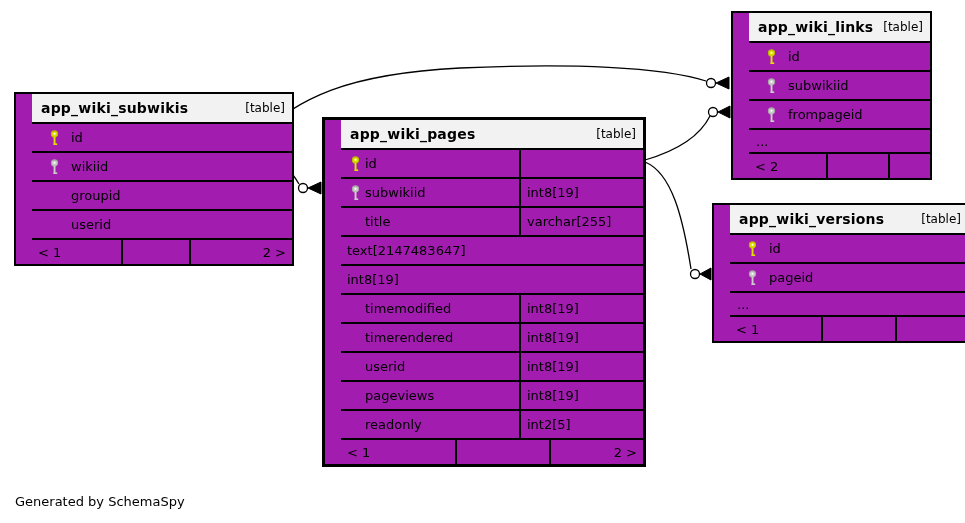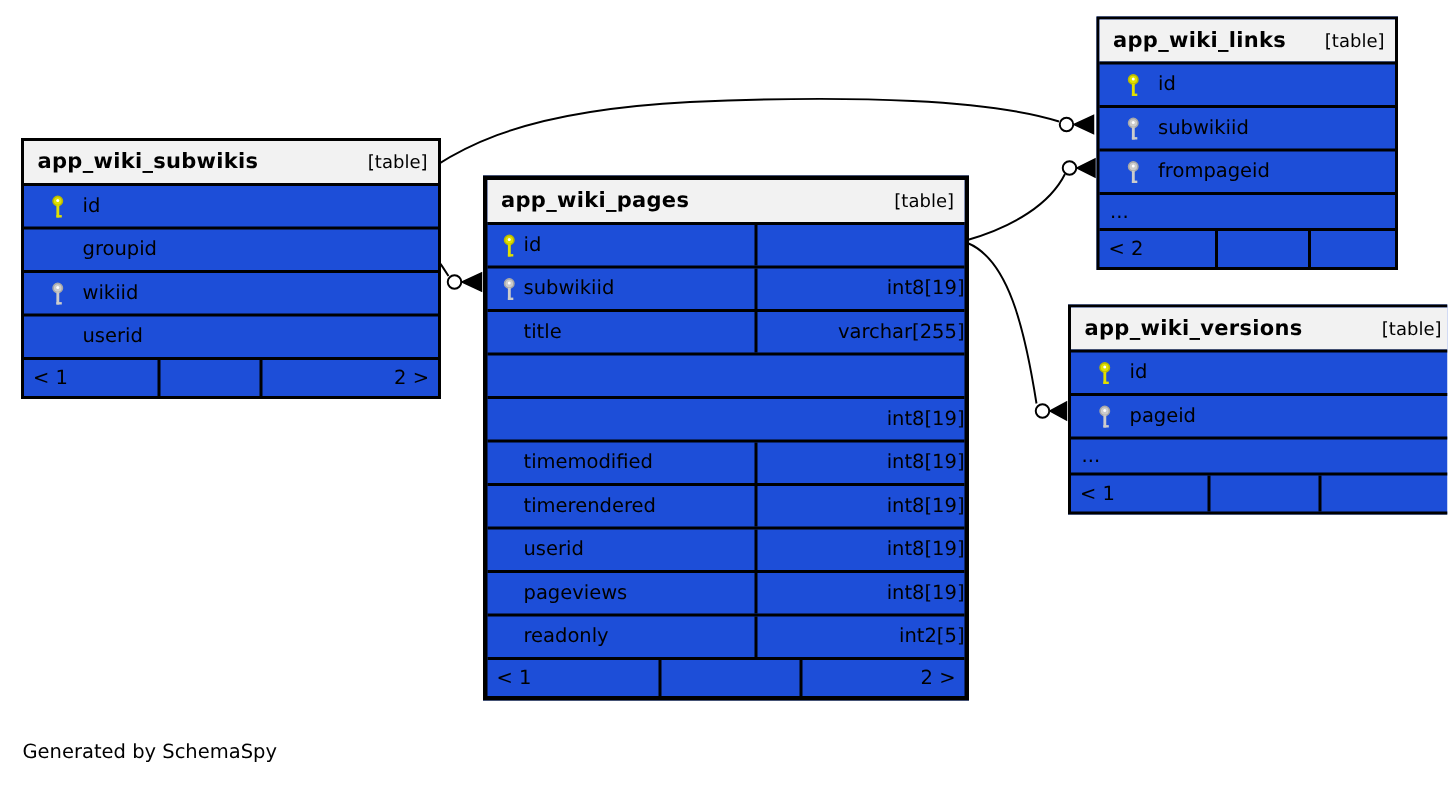--- a/index.html
+++ b/index.html
@@ -10,22 +10,22 @@
   html,body{margin:0;padding:0;background:var(--bg);}
   .canvas{
     position:relative;width:965px;height:523px;background:var(--bg);
     font-family:"DejaVu Sans","Liberation Sans",sans-serif;color:#000;overflow:hidden;
   }
   .edges{position:absolute;left:0;top:0;pointer-events:none;}
   .edges path{fill:none;stroke:var(--bd);stroke-width:1.3px;}
   .edges polygon{fill:var(--bd);stroke:var(--bd);}
   .edges circle{fill:#fff;stroke:var(--bd);stroke-width:1.3px;}
 
-  .tbl{position:absolute;background:#1d4ed8;border:2px solid var(--bd);box-sizing:border-box;font-size:13px;}
-  .tbl.focus{border-width:3px;text-align:right;}
+  .tbl{position:absolute;background:#a21caf;border:2px solid var(--bd);box-sizing:border-box;font-size:13px;padding-left:16px;}
+  .tbl.focus{border-width:3px;}
   .thead{height:28px;background:var(--hdr);display:flex;align-items:center;justify-content:space-between;padding:0 7px 0 9px;}
   .tname{font-weight:bold;font-size:14px;letter-spacing:0.2px;}
   .tbadge{font-size:12px;}
   .row{height:29px;border-top:2px solid var(--bd);display:flex;align-items:center;box-sizing:border-box;}
   .erow{height:24px;border-top:2px solid var(--bd);display:flex;align-items:center;padding-left:7px;box-sizing:border-box;}
   .frow{height:26px;border-top:2px solid var(--bd);display:flex;box-sizing:border-box;}
   .fcell{display:flex;align-items:center;padding:0 6px;box-sizing:border-box;overflow:hidden;}
   .fcell.mid,.fcell.rgt{border-left:2px solid var(--bd);}
   .fcell.rgt{justify-content:flex-end;}
 
@@ -75,33 +75,33 @@
           <svg width="11" height="16" viewBox="0 0 11 16">
             <circle class="key-head" cx="5.5" cy="4" r="3.1"></circle>
             <circle cx="5.5" cy="3.7" r="1" fill="#fff"></circle>
             <rect class="key-fill" x="4.6" y="6.8" width="1.9" height="8.2"></rect>
             <rect class="key-fill" x="4.6" y="13.4" width="3.6" height="1.6"></rect>
           </svg>
         </span>
       <span class="cname">id</span>
     </div>
     <div class="row">
+      <span class="kicon fk">
+          <svg width="11" height="16" viewBox="0 0 11 16">
+            <circle class="key-head" cx="5.5" cy="4" r="3.1"></circle>
+            <circle cx="5.5" cy="3.7" r="1" fill="#fff"></circle>
+            <rect class="key-fill" x="4.6" y="6.8" width="1.9" height="8.2"></rect>
+            <rect class="key-fill" x="4.6" y="13.4" width="3.6" height="1.6"></rect>
+          </svg>
+        </span>
+      <span class="cname">wikiid</span>
+    </div>
+    <div class="row">
       <span class="kicon"></span>
       <span class="cname">groupid</span>
-    </div>
-    <div class="row">
-      <span class="kicon fk">
-          <svg width="11" height="16" viewBox="0 0 11 16">
-            <circle class="key-head" cx="5.5" cy="4" r="3.1"></circle>
-            <circle cx="5.5" cy="3.7" r="1" fill="#fff"></circle>
-            <rect class="key-fill" x="4.6" y="6.8" width="1.9" height="8.2"></rect>
-            <rect class="key-fill" x="4.6" y="13.4" width="3.6" height="1.6"></rect>
-          </svg>
-        </span>
-      <span class="cname">wikiid</span>
     </div>
     <div class="row">
       <span class="kicon"></span>
       <span class="cname">userid</span>
     </div>
     <div class="frow">
       <span class="fcell lft" style="width:89px;">&lt; 1</span>
       <span class="fcell mid" style="width:68px;"></span>
       <span class="fcell rgt" style="flex:1;">2 &gt;</span>
     </div>
@@ -140,20 +140,21 @@
       <div class="typecell">int8[19]</div>
     </div>
     <div class="row">
       <div class="namecell">
         <span class="kicon"></span>
         <span class="cname">title</span>
       </div>
       <div class="typecell">varchar[255]</div>
     </div>
     <div class="row">
+      <div class="typecell">text[2147483647]</div>
     </div>
     <div class="row">
       <div class="typecell">int8[19]</div>
     </div>
     <div class="row">
       <div class="namecell">
         <span class="kicon"></span>
         <span class="cname">timemodified</span>
       </div>
       <div class="typecell">int8[19]</div>

